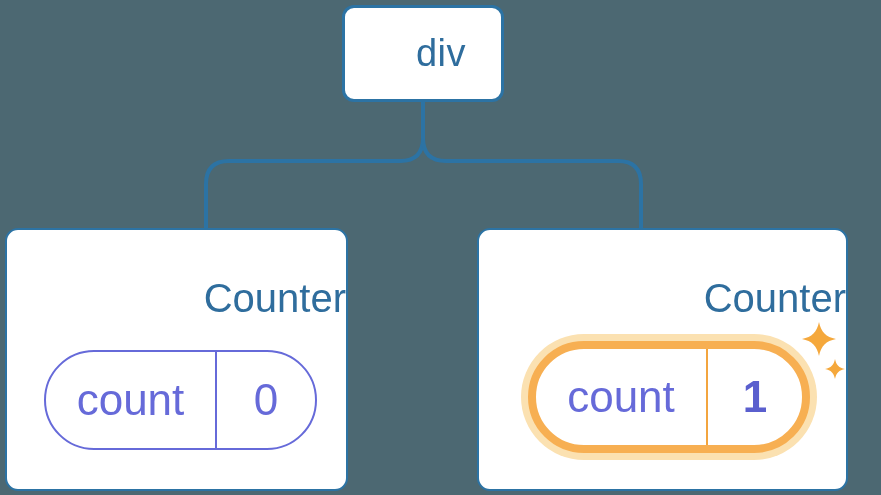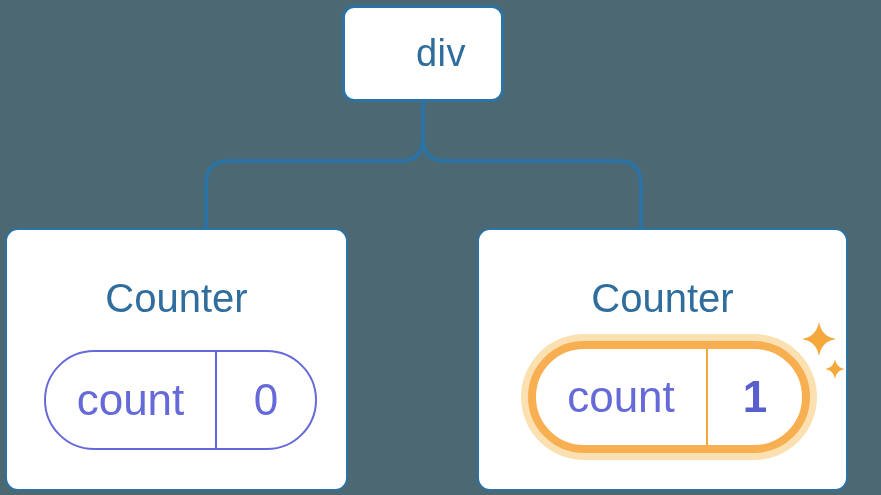--- a/index.html
+++ b/index.html
@@ -20,21 +20,21 @@
 
   
   .card {
     position:absolute; top:228px; height:263px;
     background:#FFFFFF; border:2px solid #2C73A4; border-radius:13px;
     box-sizing:border-box;
   }
   .card-left  { left:5px;   width:343px; }
   .card-right { left:477px; width:371px; }
   .card-title {
-    position:absolute; top:48px; left:0; right:0; text-align:center;
+    position:absolute; top:48px; left:0; right:0; text-align:right;
     font-size:40px; line-height:1; color:#2F6D9D;
   }
 
   
   .pill {
     position:absolute; display:flex; box-sizing:border-box; background:#FFFFFF;text-align:center;
   }
   .seg {
     display:flex; align-items:center; justify-content:center;
     font-size:44px; color:#666AD9; box-sizing:border-box;

